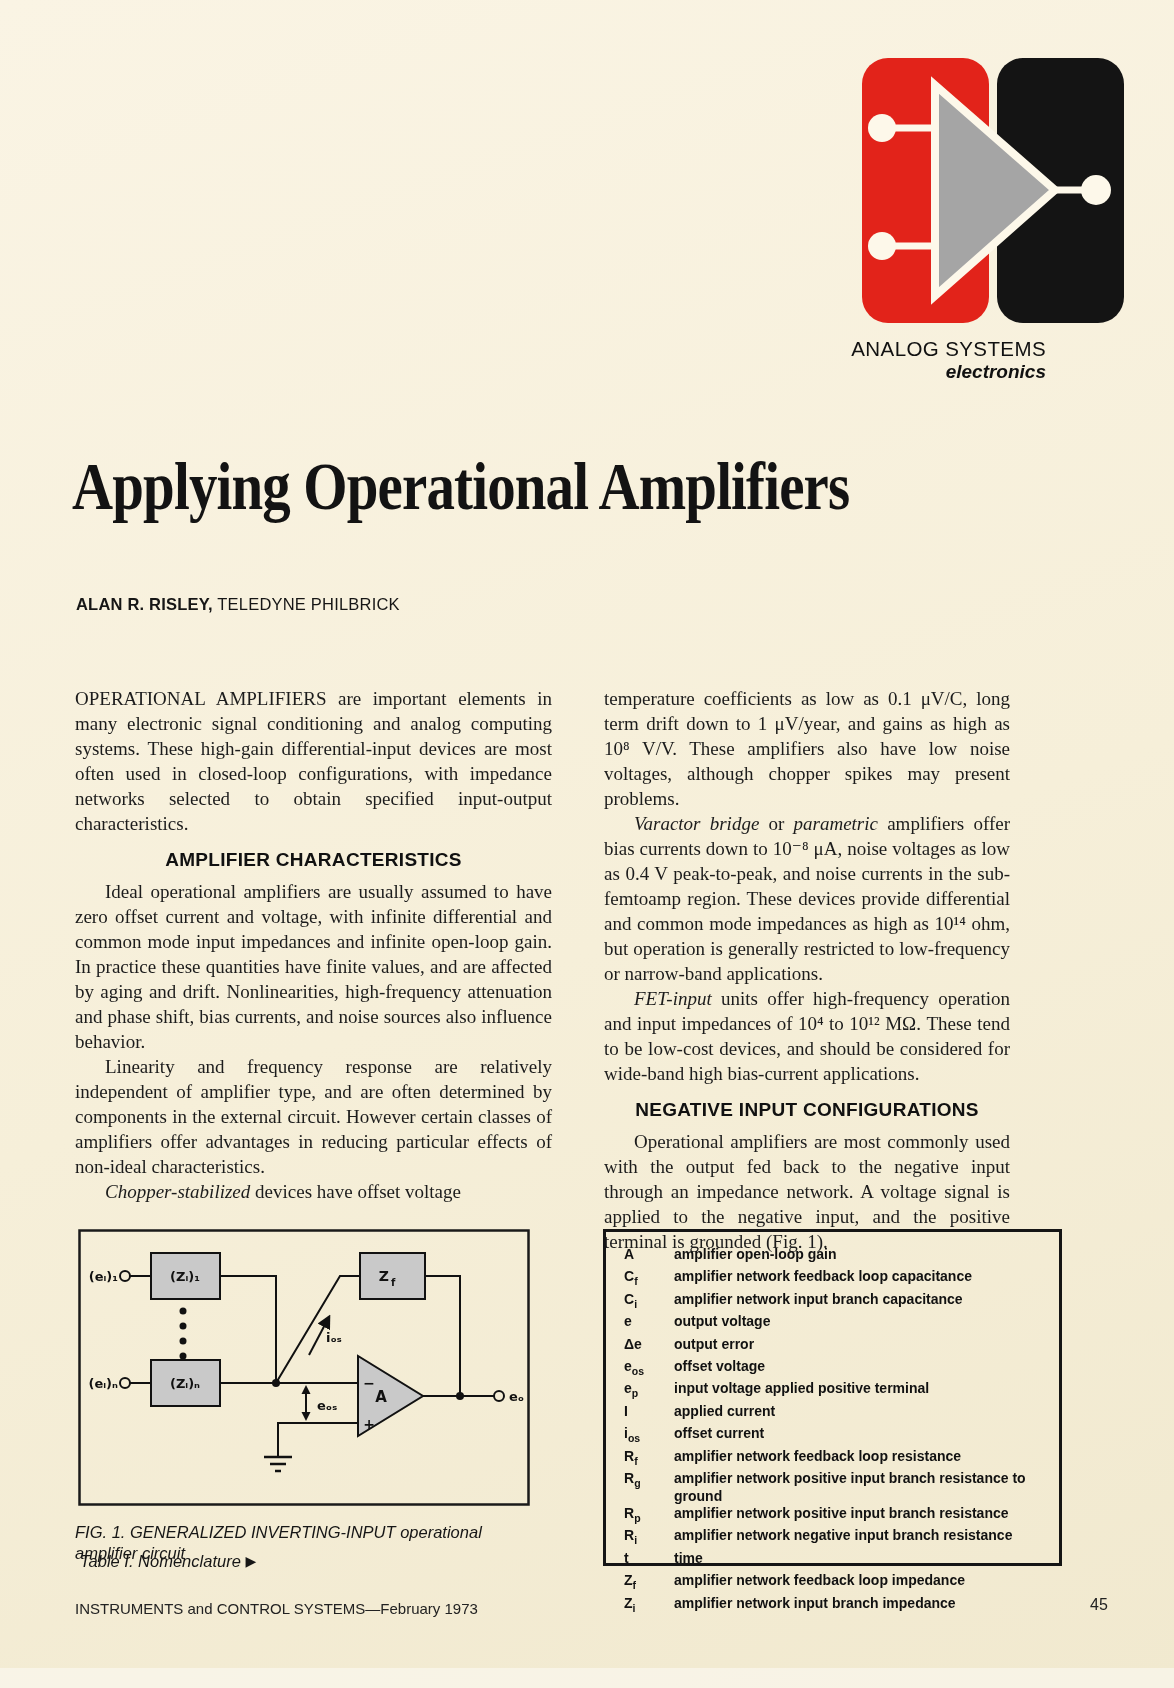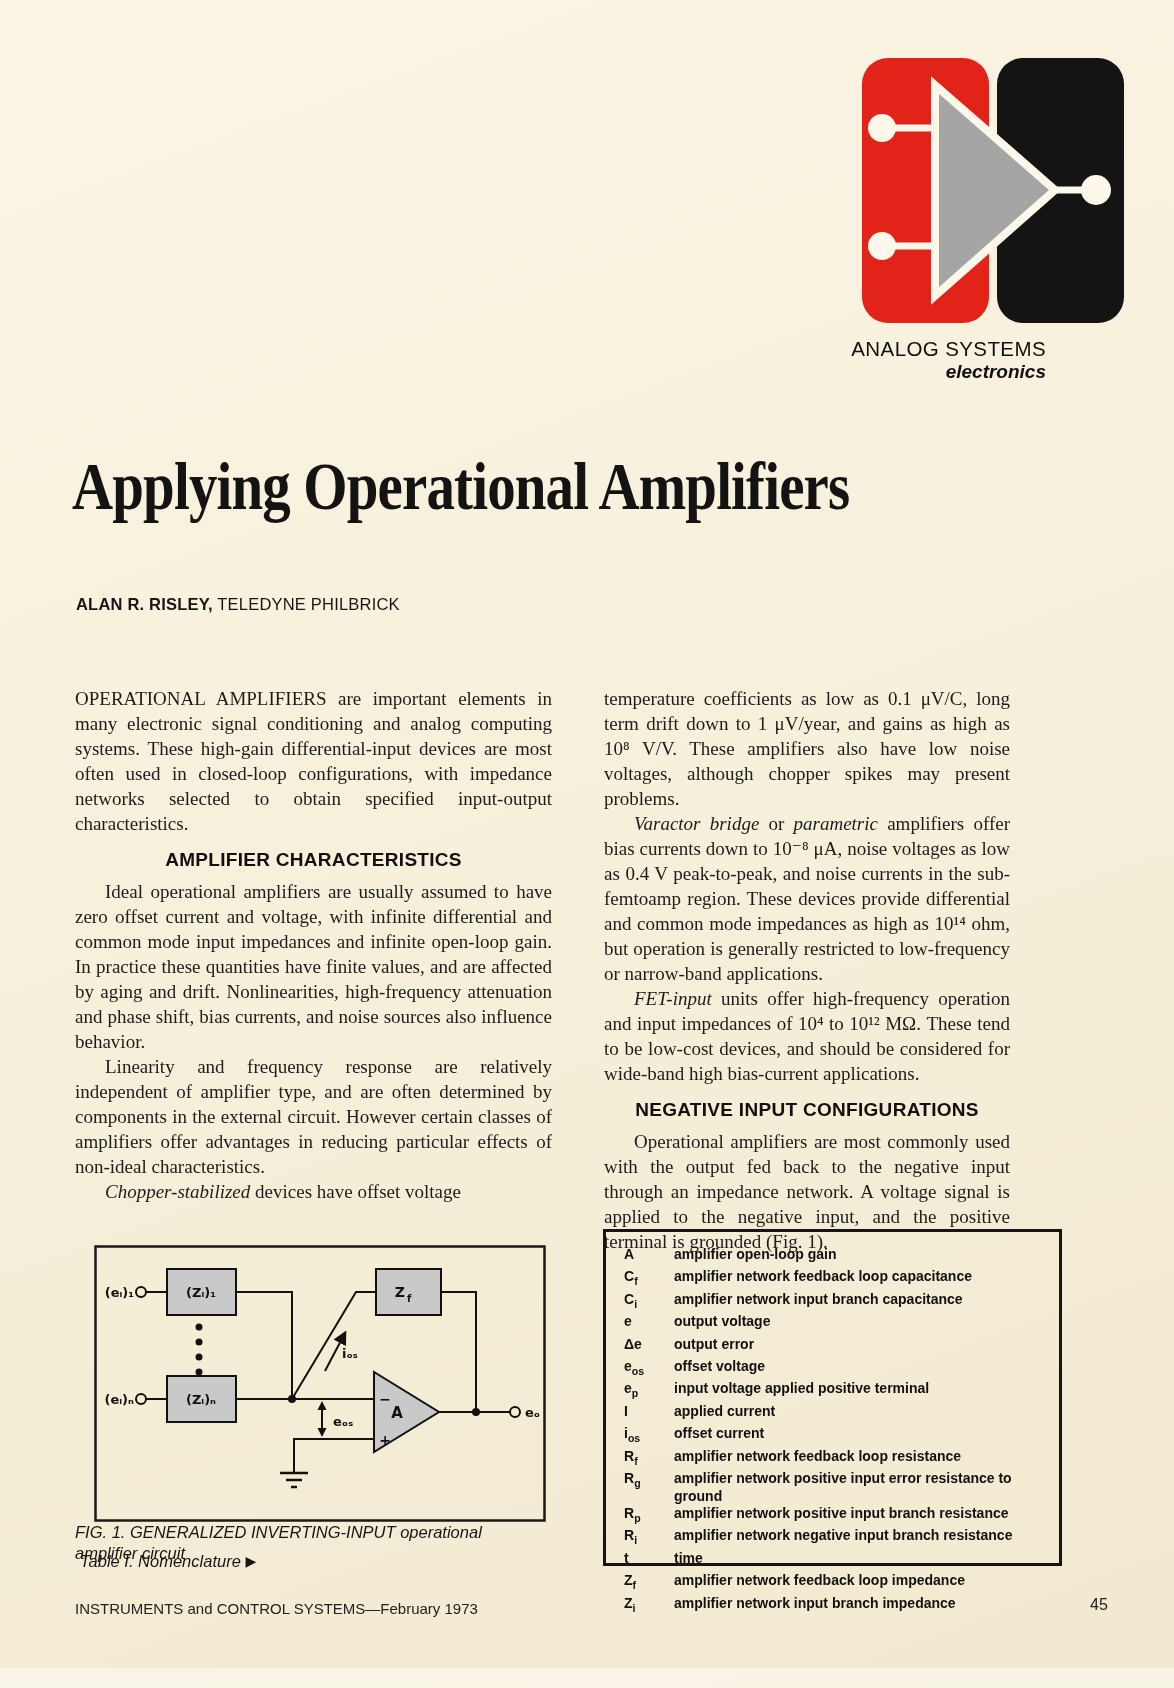--- a/index.html
+++ b/index.html
@@ -29,21 +29,21 @@
   .col{position:absolute;top:642px;margin-top:44px;}
   .col-left{left:75px;width:477px;}
   .col-right{left:604px;width:406px;}
   .col p{margin:0;text-align:justify;font-size:19px;line-height:25px;}
   .col p.ind{text-indent:30px;}
   .col em{font-style:italic;}
   h2.sec{margin:12px 0 7px;text-align:center;font-family:"Liberation Sans","DejaVu Sans",sans-serif;
     font-weight:700;font-size:19px;line-height:24px;letter-spacing:.3px;color:#111;}
 
   
-  .fig{position:absolute;left:78px;top:1229px;width:452px;height:277px;margin:16px;}
+  .fig{position:absolute;left:78px;top:1229px;width:452px;height:277px;margin:0;}
   .fig-caption{position:absolute;left:75px;top:1514px;width:468px;
     font-family:"Liberation Sans","DejaVu Sans",sans-serif;font-style:italic;font-size:16.5px;line-height:21px;color:#161616;margin-top:8px;}
   .tbl-caption{position:absolute;left:80px;top:1552px;width:494px;
     font-family:"Liberation Sans","DejaVu Sans",sans-serif;font-style:italic;font-size:16.5px;color:#161616;}
   .tbl-caption .arrow{font-style:normal;font-size:14px;position:relative;top:-1px;}
 
   
   .nomen{position:absolute;left:603px;top:1229px;width:459px;height:337px;box-sizing:border-box;
     border:3px solid #151515;padding:14px 8px 0 18px;
     font-family:"Liberation Sans","DejaVu Sans",sans-serif;font-weight:700;font-size:14px;line-height:17.6px;color:#111;}
@@ -219,21 +219,21 @@
         <span class="tdef">offset current</span>
       </div>
 
       <div class="trow">
         <span class="tsym"><span>R</span><sub>f</sub></span>
         <span class="tdef">amplifier network feedback loop resistance</span>
       </div>
 
       <div class="trow">
         <span class="tsym"><span>R</span><sub>g</sub></span>
-        <span class="tdef">amplifier network positive input error resistance to ground</span>
+        <span class="tdef">amplifier network positive input branch resistance to ground</span>
       </div>
 
       <div class="trow">
         <span class="tsym"><span>R</span><sub>p</sub></span>
         <span class="tdef">amplifier network positive input branch resistance</span>
       </div>
 
       <div class="trow">
         <span class="tsym"><span>R</span><sub>i</sub></span>
         <span class="tdef">amplifier network negative input branch resistance</span>

